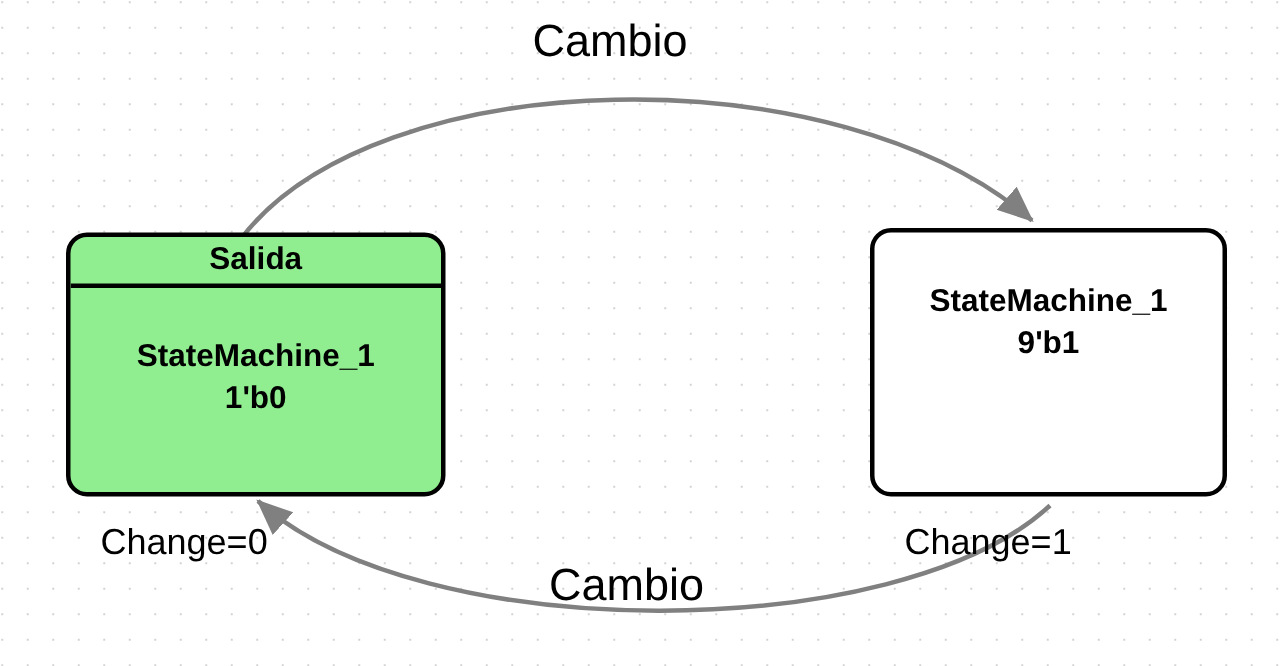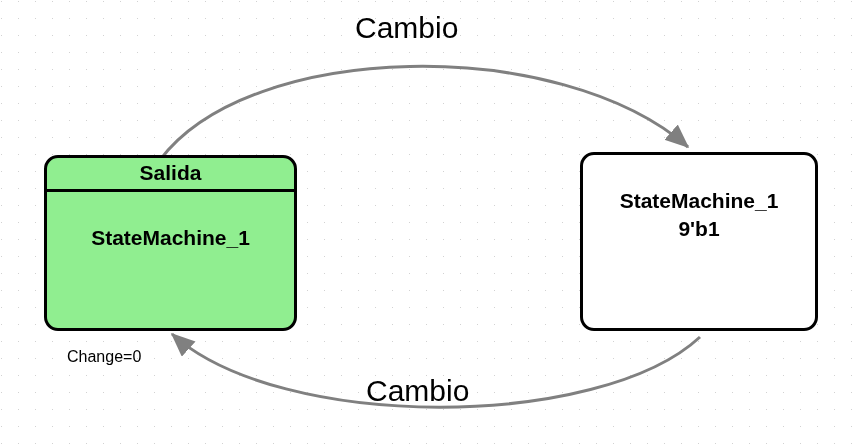--- a/index.html
+++ b/index.html
@@ -69,21 +69,21 @@
 
   .edge-label {
     position: absolute;
     font-size: 30px;
     color: #000000;
     white-space: nowrap;
   }
 
   .guard-label {
     position: absolute;
-    font-size: 16px;
+    font-size: 24px;
     color: #000000;
     white-space: nowrap;
     text-align: right;
   }
 </style>
 </head>
 <body>
 
 <div id="canvas">
 
@@ -99,30 +99,32 @@
 
     <path d="M 160,160 C 250,40 560,35 688,147" fill="none" stroke="#808080" stroke-width="3" marker-end="url(#arrow-right)"></path>
 
     <path d="M 700,337 C 600,430 280,432 172,334" fill="none" stroke="#808080" stroke-width="3" marker-end="url(#arrow-left)"></path>
   </svg>
 
   <div class="state-node filled" style="left:44px; top:155px; width:253px; height:176px;">
     <div class="node-title">Salida</div>
     <div class="node-body">
       <span class="node-body-line">StateMachine_1</span>
+      <span class="node-body-line">1'b0</span>
     </div>
   </div>
 
   <div class="state-node" style="left:580px; top:152px; width:238px; height:179px;">
     <div class="node-body">
       <span class="node-body-line">StateMachine_1</span>
       <span class="node-body-line">9'b1</span>
     </div>
   </div>
 
   <div class="edge-label" style="left:355px; top:11px;">Cambio</div>
 
   <div class="edge-label" style="left:366px; top:374px;">Cambio</div>
 
   <div class="guard-label" style="left:67px; top:348px;">Change=0</div>
 
+  <div class="guard-label" style="left:603px; top:348px;">Change=1</div>
 
 </div>
 
 </body></html>

